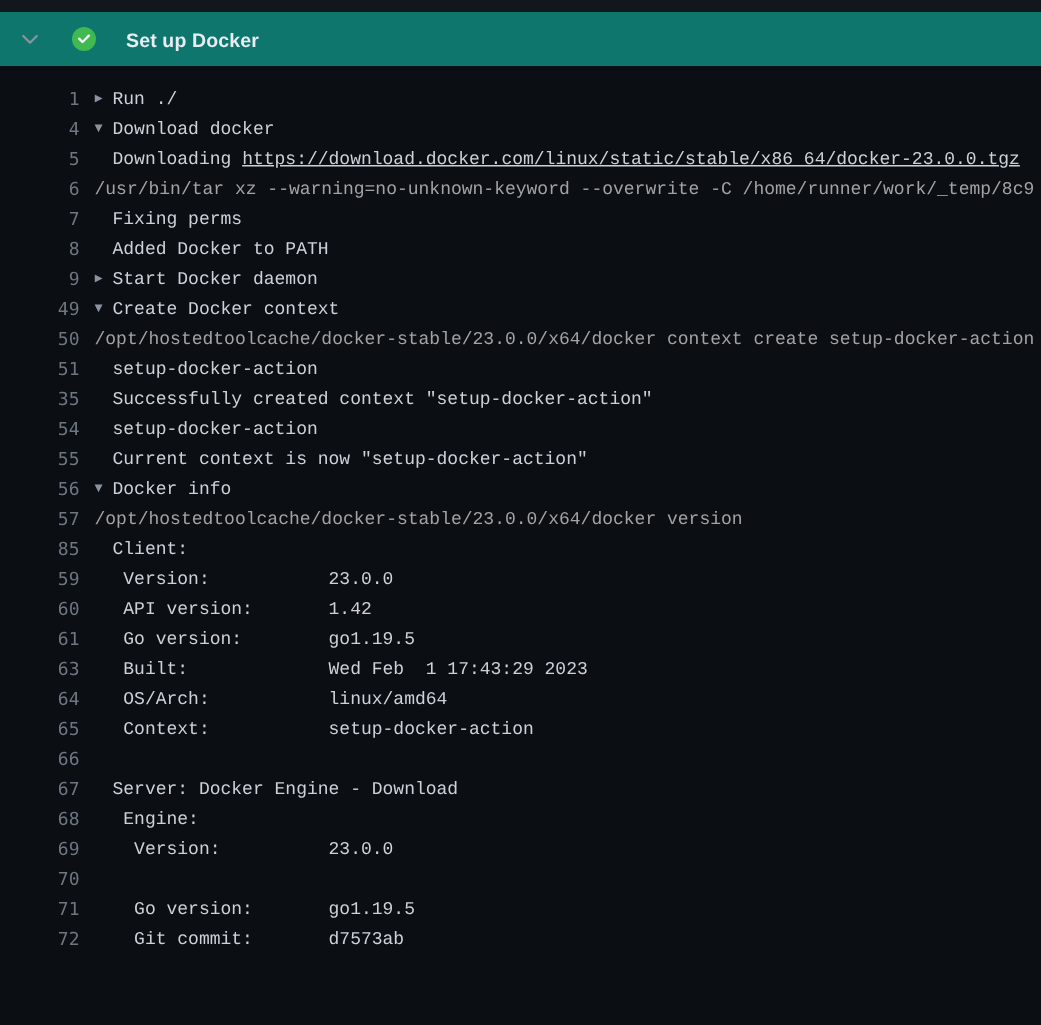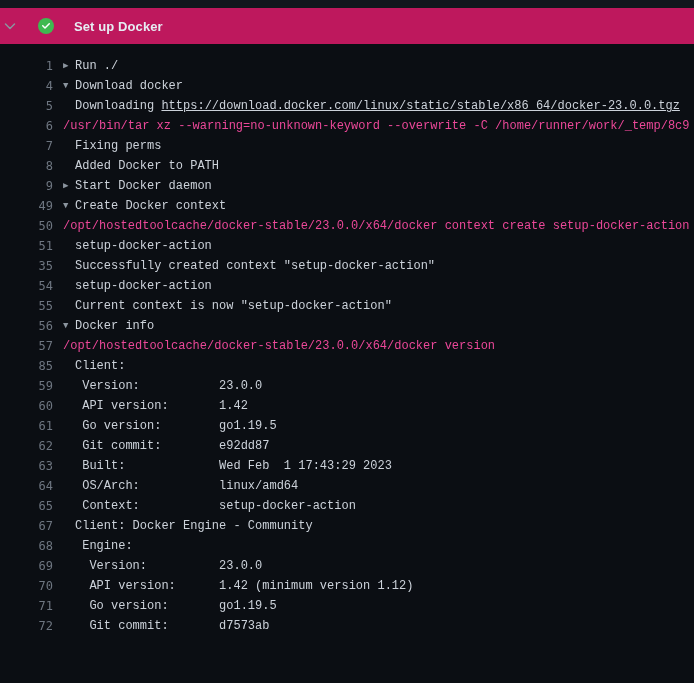--- a/index.html
+++ b/index.html
@@ -2,22 +2,22 @@
 <html><head>
 <meta charset="utf-8">
 <style>
   * { margin:0; padding:0; box-sizing:border-box; }
   html,body { width:694px; height:683px; overflow:hidden; }
   body { background:#0b0e13; font-family:"DejaVu Sans Mono", monospace; }
 
   .top-strip { height:8px; background:#12161d; }
 
   .step-header {
-    height:36px; background:#be185d; display:flex; align-items:center;
-    padding:0 4px; gap:20px; cursor:pointer;
+    height:36px; background:#0f766e; display:flex; align-items:center;
+    padding:0 14px; gap:20px; cursor:pointer;
   }
   .chevron-wrap { display:flex; align-items:center; width:14px; flex:none; }
   .status-wrap  { display:flex; align-items:center; width:16px; flex:none; }
   .step-title {
     color:#e6edf3; font-family:"Liberation Sans", sans-serif;
     font-size:13px; font-weight:600; letter-spacing:0.1px;
   }
 
   .log { padding-top:12px; }
   .log-line {
@@ -28,21 +28,21 @@
     width:53px; flex:none; text-align:right; color:#6e7681;
     user-select:none; cursor:pointer;
   }
   .content { margin-left:10px; color:#ccd2da; overflow:hidden;font-family:Liberation Mono, monospace; }
   .content .arrow {
     display:inline-block; width:12px; color:#8b949e; font-size:9px;
     vertical-align:1px; cursor:pointer;
   }
   .t-text  { padding-left:12px; }
   .t-link  { padding-left:12px; }
-  .t-command { color:#ec4899; }
+  .t-command { color:#a3a3a3; }
   .loglink { text-decoration:underline; color:#ccd2da; cursor:pointer; }
 </style>
 </head>
 <body>
 
 <div class="top-strip"></div>
 
 <div class="step-header">
   <span class="chevron-wrap">
     <svg width="12" height="12" viewBox="0 0 12 12" fill="none">
@@ -129,50 +129,49 @@
   </div>
     <div class="log-line">
     <span class="num">60</span>
     <span class="content t-text"> API version:       1.42</span>
   </div>
     <div class="log-line">
     <span class="num">61</span>
     <span class="content t-text"> Go version:        go1.19.5</span>
   </div>
     <div class="log-line">
-    <span class="num">62</span>
-    <span class="content t-text"> Git commit:        e92dd87</span>
-  </div>
-    <div class="log-line">
     <span class="num">63</span>
     <span class="content t-text"> Built:             Wed Feb  1 17:43:29 2023</span>
   </div>
     <div class="log-line">
     <span class="num">64</span>
     <span class="content t-text"> OS/Arch:           linux/amd64</span>
   </div>
     <div class="log-line">
     <span class="num">65</span>
     <span class="content t-text"> Context:           setup-docker-action</span>
   </div>
     <div class="log-line">
+    <span class="num">66</span>
+    <span class="content t-text"></span>
+  </div>
+    <div class="log-line">
     <span class="num">67</span>
-    <span class="content t-text">Client: Docker Engine - Community</span>
+    <span class="content t-text">Server: Docker Engine - Download</span>
   </div>
     <div class="log-line">
     <span class="num">68</span>
     <span class="content t-text"> Engine:</span>
   </div>
     <div class="log-line">
     <span class="num">69</span>
     <span class="content t-text">  Version:          23.0.0</span>
   </div>
     <div class="log-line">
     <span class="num">70</span>
-    <span class="content t-text">  API version:      1.42 (minimum version 1.12)</span>
   </div>
     <div class="log-line">
     <span class="num">71</span>
     <span class="content t-text">  Go version:       go1.19.5</span>
   </div>
     <div class="log-line">
     <span class="num">72</span>
     <span class="content t-text">  Git commit:       d7573ab</span>
   </div>
   </div>

